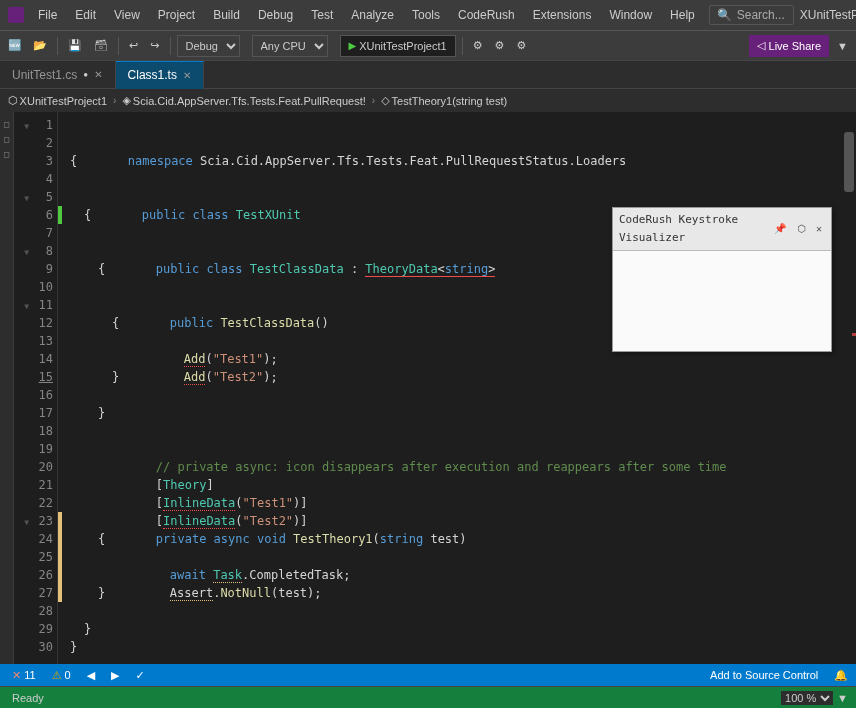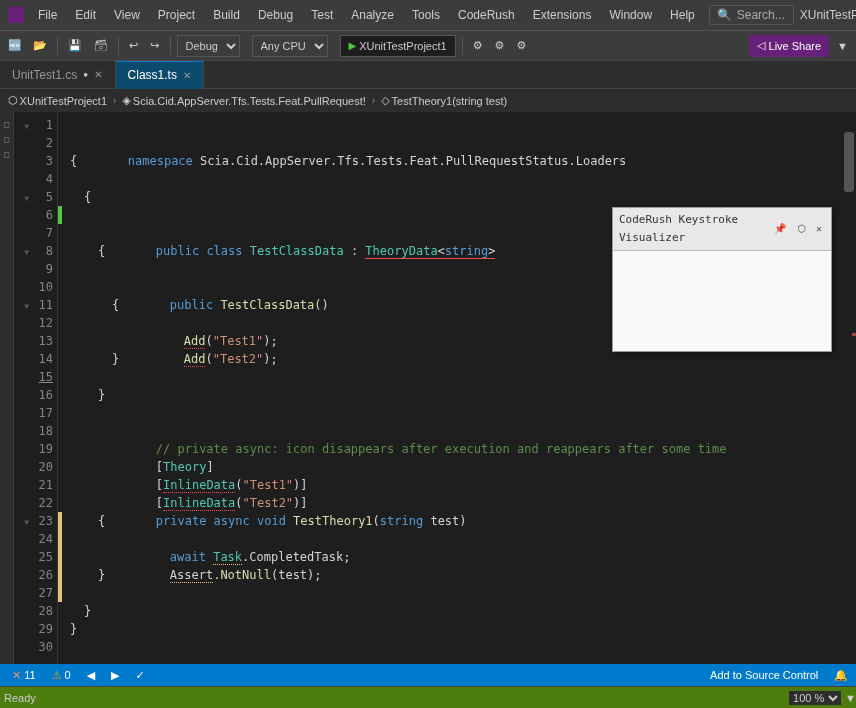--- a/index.html
+++ b/index.html
@@ -238,20 +238,23 @@
       <div class="code-line">&nbsp;</div>
 
       <div class="code-line">
         <span class="kw">namespace</span><span class="punct"> </span><span style="color:#d4d4d4;">Scia.Cid.AppServer.Tfs.Tests.Feat.PullRequestStatus.Loaders</span>
       </div>
 
       <div class="code-line"><span class="punct">{</span></div>
 
       <div class="code-line">&nbsp;</div>
 
+      <div class="code-line indent1">
+        <span class="kw">public</span><span> </span><span class="kw">class</span><span> </span><span class="type">TestXUnit</span>
+      </div>
 
       <div class="code-line indent1"><span class="punct">{</span></div>
 
       <div class="code-line">&nbsp;</div>
 
       <div class="code-line indent2">
         <span class="kw">public</span><span> </span><span class="kw">class</span><span> </span><span class="type">TestClassData</span><span> : </span><span class="type" style="border-bottom:1px solid #f14c4c;">TheoryData</span><span style="border-bottom:1px solid #f14c4c;">&lt;</span><span class="kw" style="border-bottom:1px solid #f14c4c;">string</span><span style="border-bottom:1px solid #f14c4c;">&gt;</span>
       </div>
 
       <div class="code-line indent2"><span class="punct">{</span></div>
@@ -348,21 +351,21 @@
   </div>
   <span style="cursor:pointer; padding:0 4px;">◀</span>
   <span style="cursor:pointer; padding:0 4px;">▶</span>
   <span style="padding:0 4px;">✓</span>
   <div style="margin-left:auto; display:flex; gap:16px;">
     <span>Add to Source Control</span>
     <span>🔔</span>
   </div>
 </div>
 
-<div id="bottom-bar" style="display:flex; align-items:center; background:#4d7c0f; height:22px; padding:0 0; font-size:11px; color:#ccc; border-top:1px solid #444;">
+<div id="bottom-bar" style="display:flex; align-items:center; background:#15803d; height:22px; padding:0 8px; font-size:11px; color:#ccc; border-top:1px solid #444;">
   <div class="status-item">
     <span>Ready</span>
   </div>
   <div style="margin-left:auto; display:flex; align-items:center; gap:4px;">
     <select class="zoom-select" style="background:#2d2d2d; border:none; color:#ccc; font-size:11px; cursor:pointer;">
       <option>100 %</option>
     </select>
     <span style="cursor:pointer;">▼</span>
   </div>
 </div>

